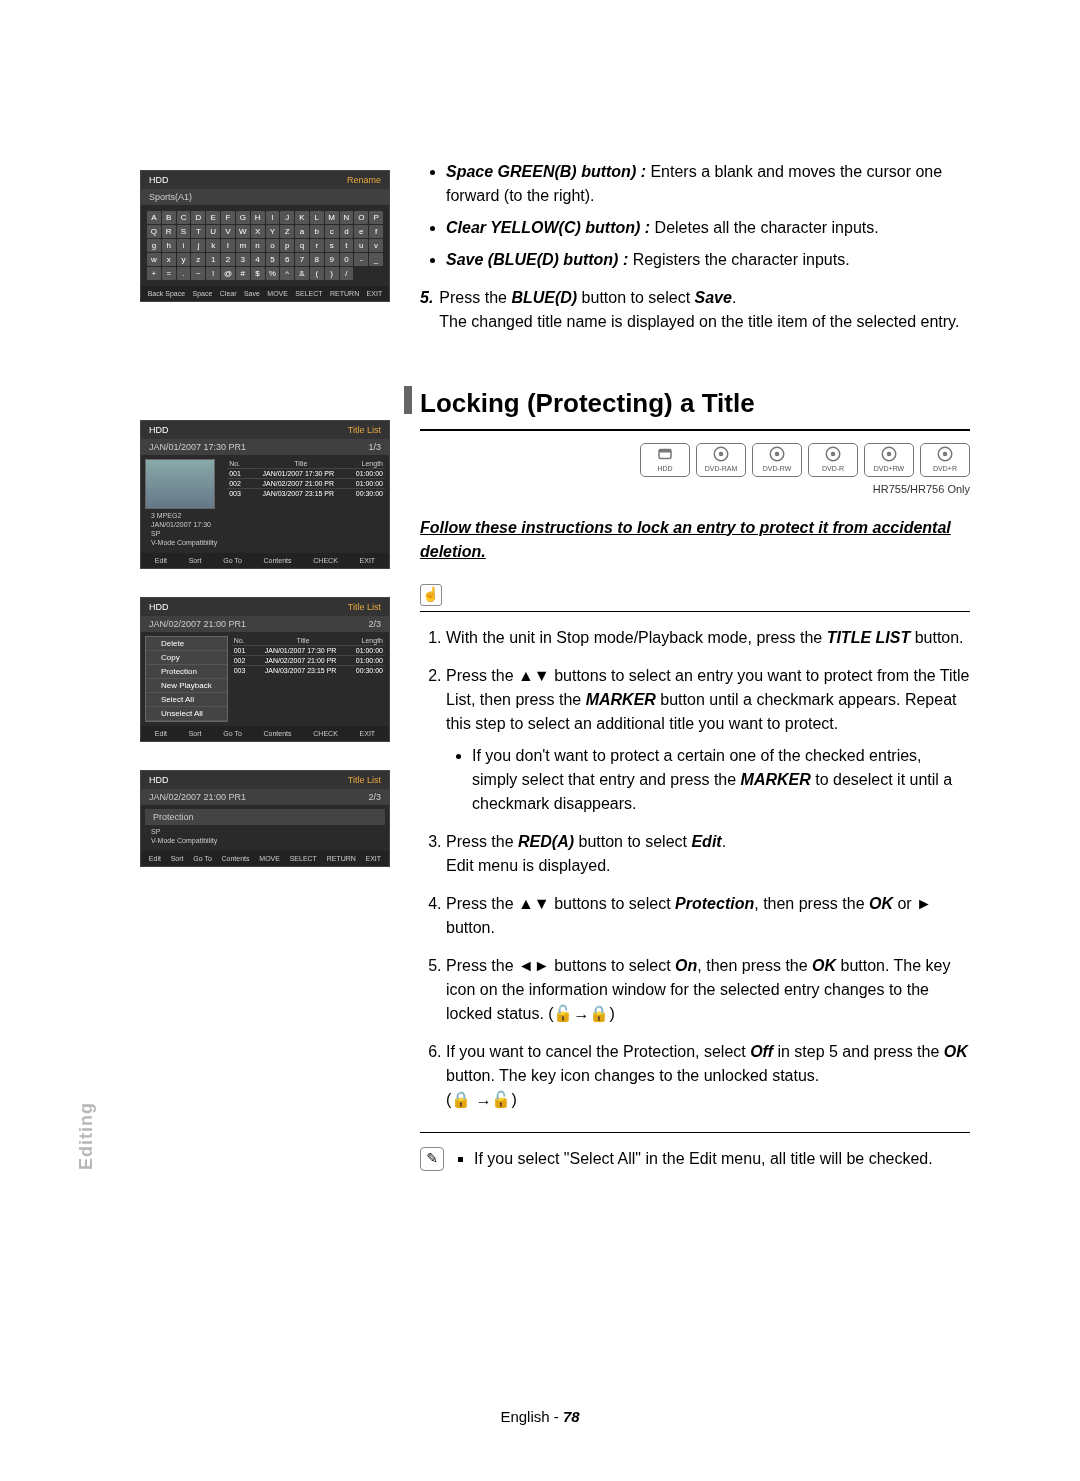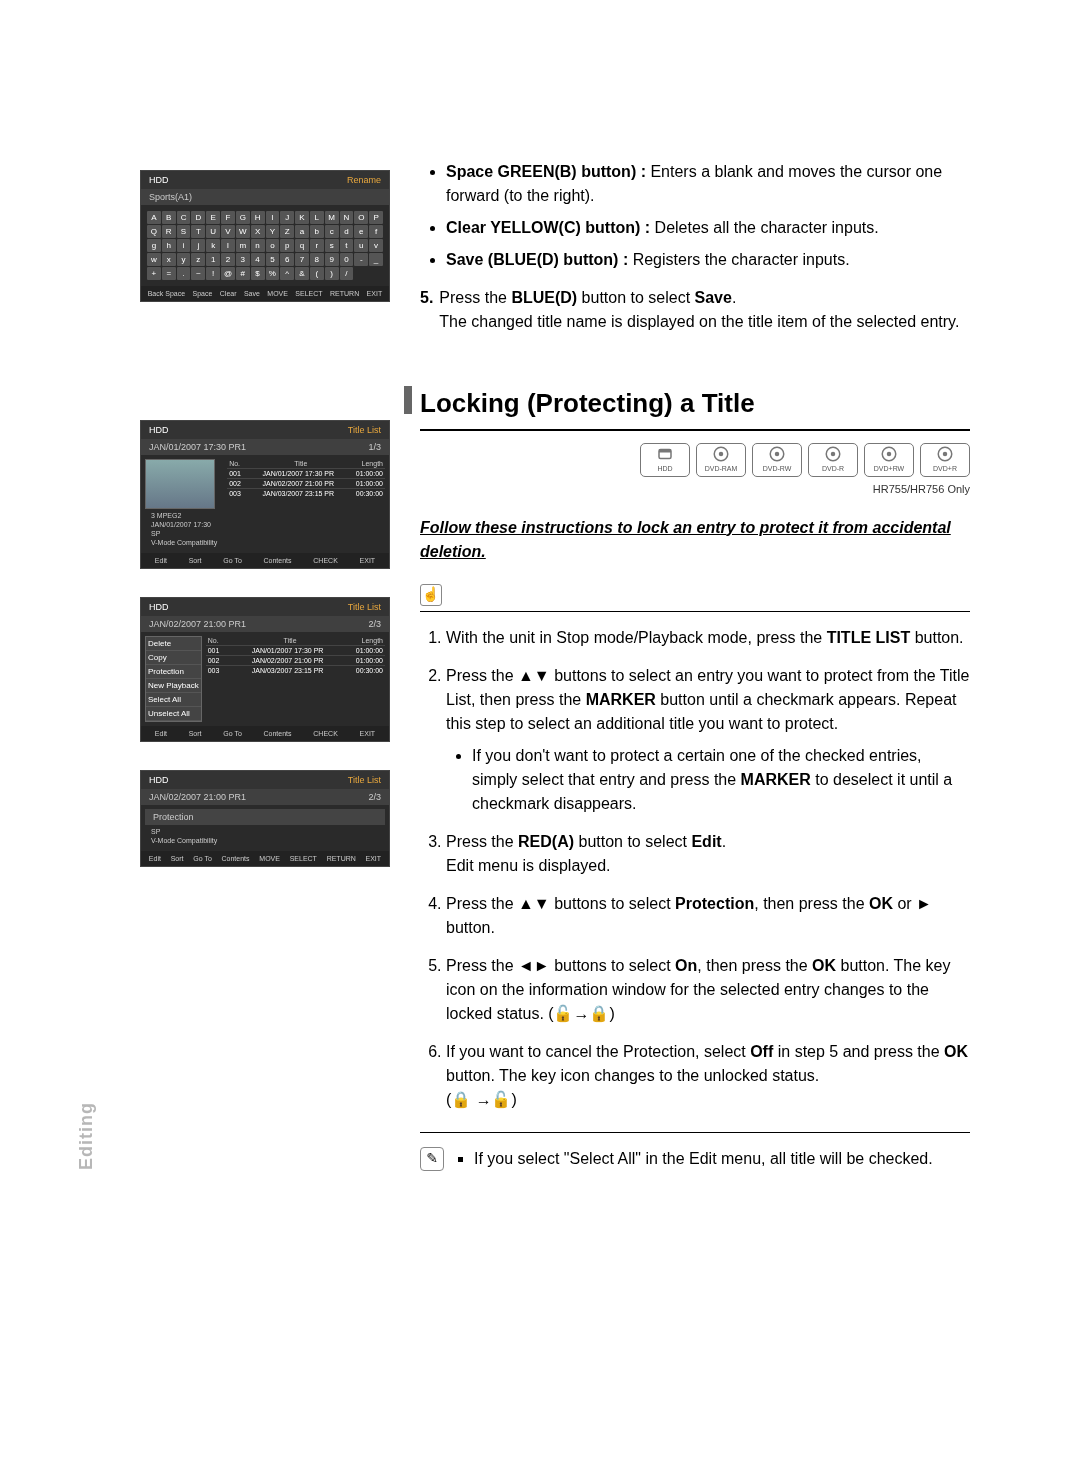--- a/index.html
+++ b/index.html
@@ -114,21 +114,21 @@
     font-size: 7px;
     color: #ccc;
   }
   .info div { padding: 1px 0; }
   .menu {
     background: #444;
     border: 1px solid #666;
     font-size: 8px;
   }
   .menu div {
-    padding: 2px 2px;
+    padding: 2px 15px;
     border-bottom: 1px solid #555;
     color: #fff;
   }
   .dialog {
     background: #333;
     padding: 10px;
     text-align: center;
     font-size: 8px;
   }
   .dialog .btns {
@@ -242,21 +242,21 @@
     letter-spacing: 1px;
   }
   .page-footer {
     position: absolute;
     left: 0;
     bottom: 56px;
     width: 100%;
     text-align: center;
     font-size: 15px;
   }
-  b { font-weight: bold; }
+  b { font-weight: bold; font-style: italic; }
 </style>
 </head>
 <body>
 
 <div class="page">
 
   <div class="left-col">
 
     <div class="ui-box">
       <div class="hdr">
@@ -583,13 +583,16 @@
     <div class="note-block">
       <div class="note-icon">✎</div>
       <ul>
           <li>If you select "Select All" in the Edit menu, all title will be checked.</li>
         </ul>
     </div>
   </div>
 
   <div class="side-label">Editing</div>
 
+  <div class="page-footer">
+    <span>English</span><span> - </span><b>78</b>
+  </div>
 </div>
 
 </body></html>

